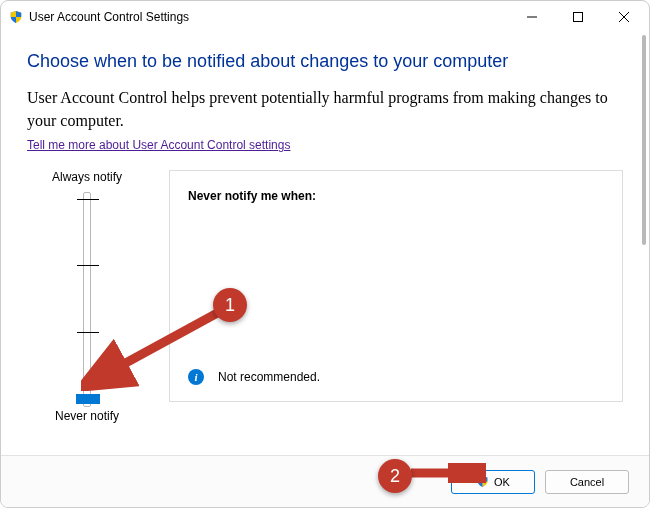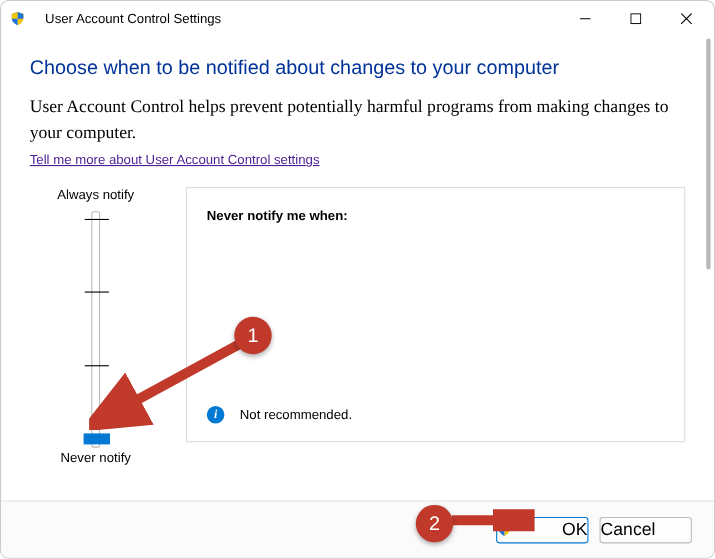--- a/index.html
+++ b/index.html
@@ -21,21 +21,21 @@
     height: 32px;
     display: flex;
     align-items: center;
     padding: 0 2px 0 8px;
   }
   .titlebar .title {
     flex: 1;
     font-size: 12px;
     display: flex;
     align-items: center;
-    gap: 18px;
+    gap: 6px;
   }
   .titlebar .win-controls {
     display: flex;
     height: 100%;
   }
   .titlebar .win-btn {
     width: 46px;
     height: 100%;
     display: flex;
     align-items: center;
@@ -197,24 +197,24 @@
     justify-content: flex-end;
     gap: 10px;
     padding: 0 20px;
   }
   .btn {
     min-width: 84px;
     height: 24px;
     border: 1px solid #bcbcbc;
     background: #fdfdfd;
     border-radius: 3px;
-    font-size: 16px;
-    display: flex;
-    align-items: center;
-    justify-content: space-between;
+    font-size: 11px;
+    display: flex;
+    align-items: center;
+    justify-content: center;
     gap: 4px;
   }
   .btn.ok {
     border-color: #0078d4;
   }
   
   .anno-circle {
     position: absolute;
     width: 34px;
     height: 34px;

